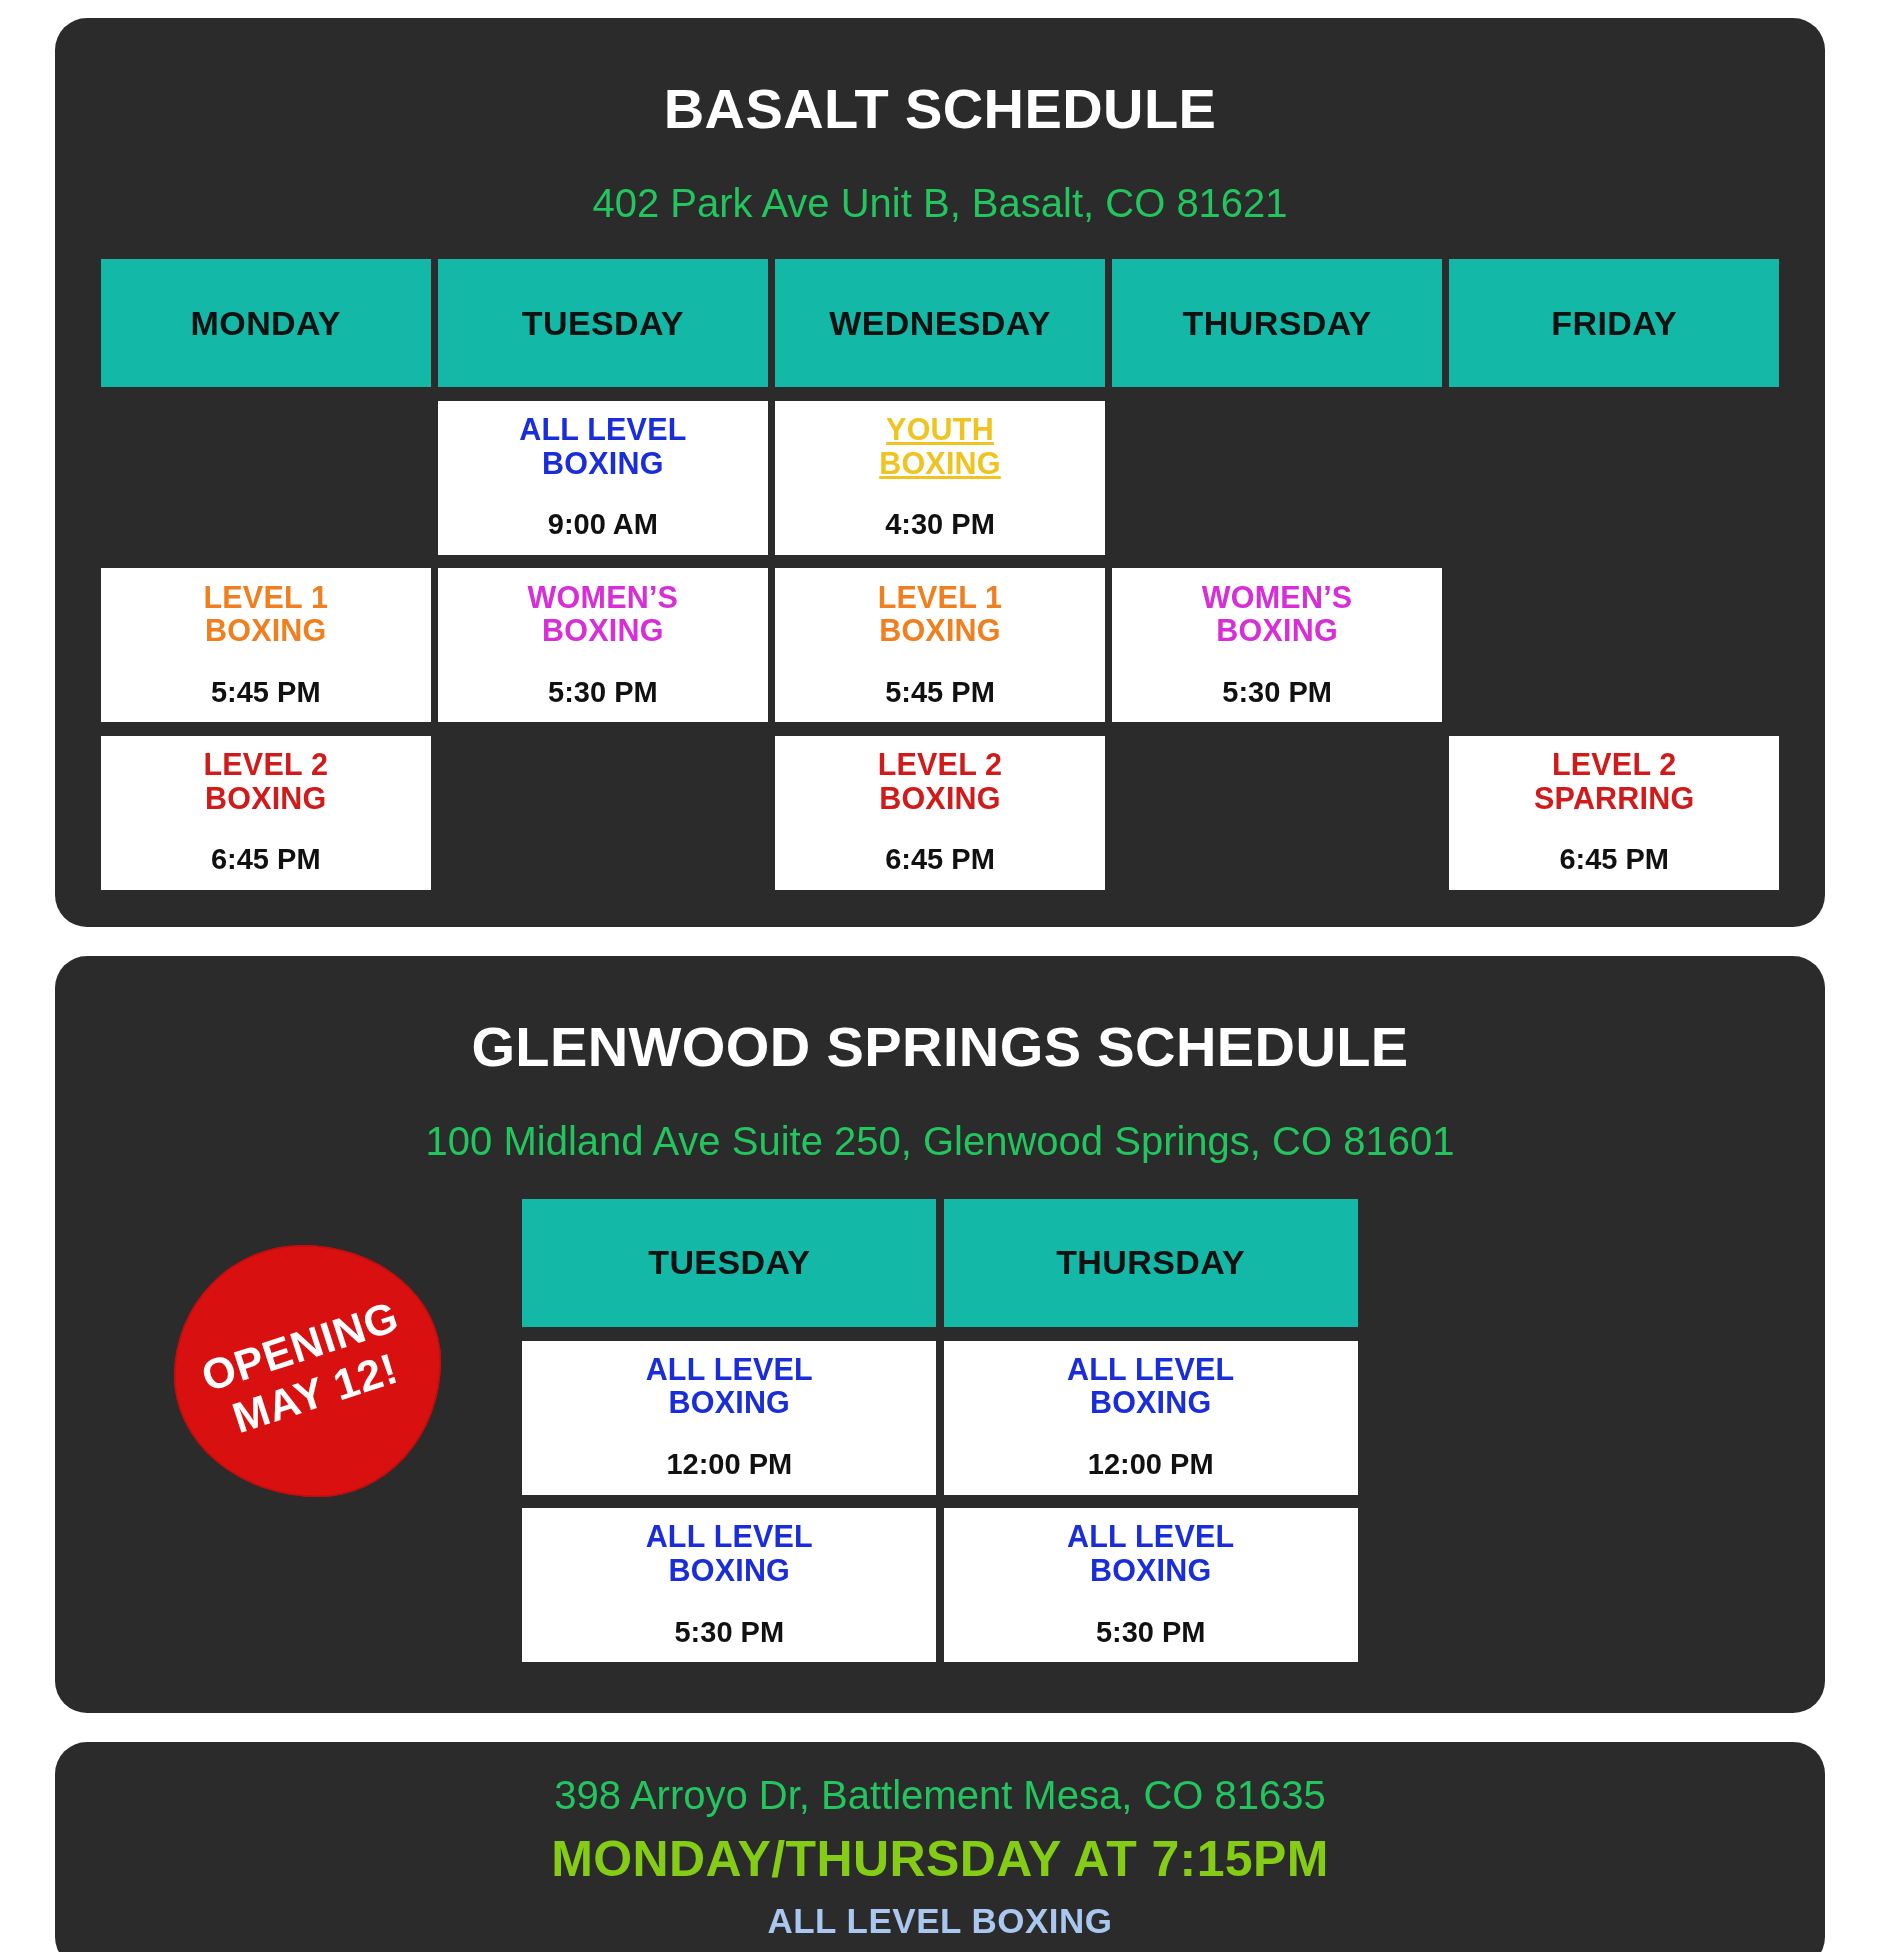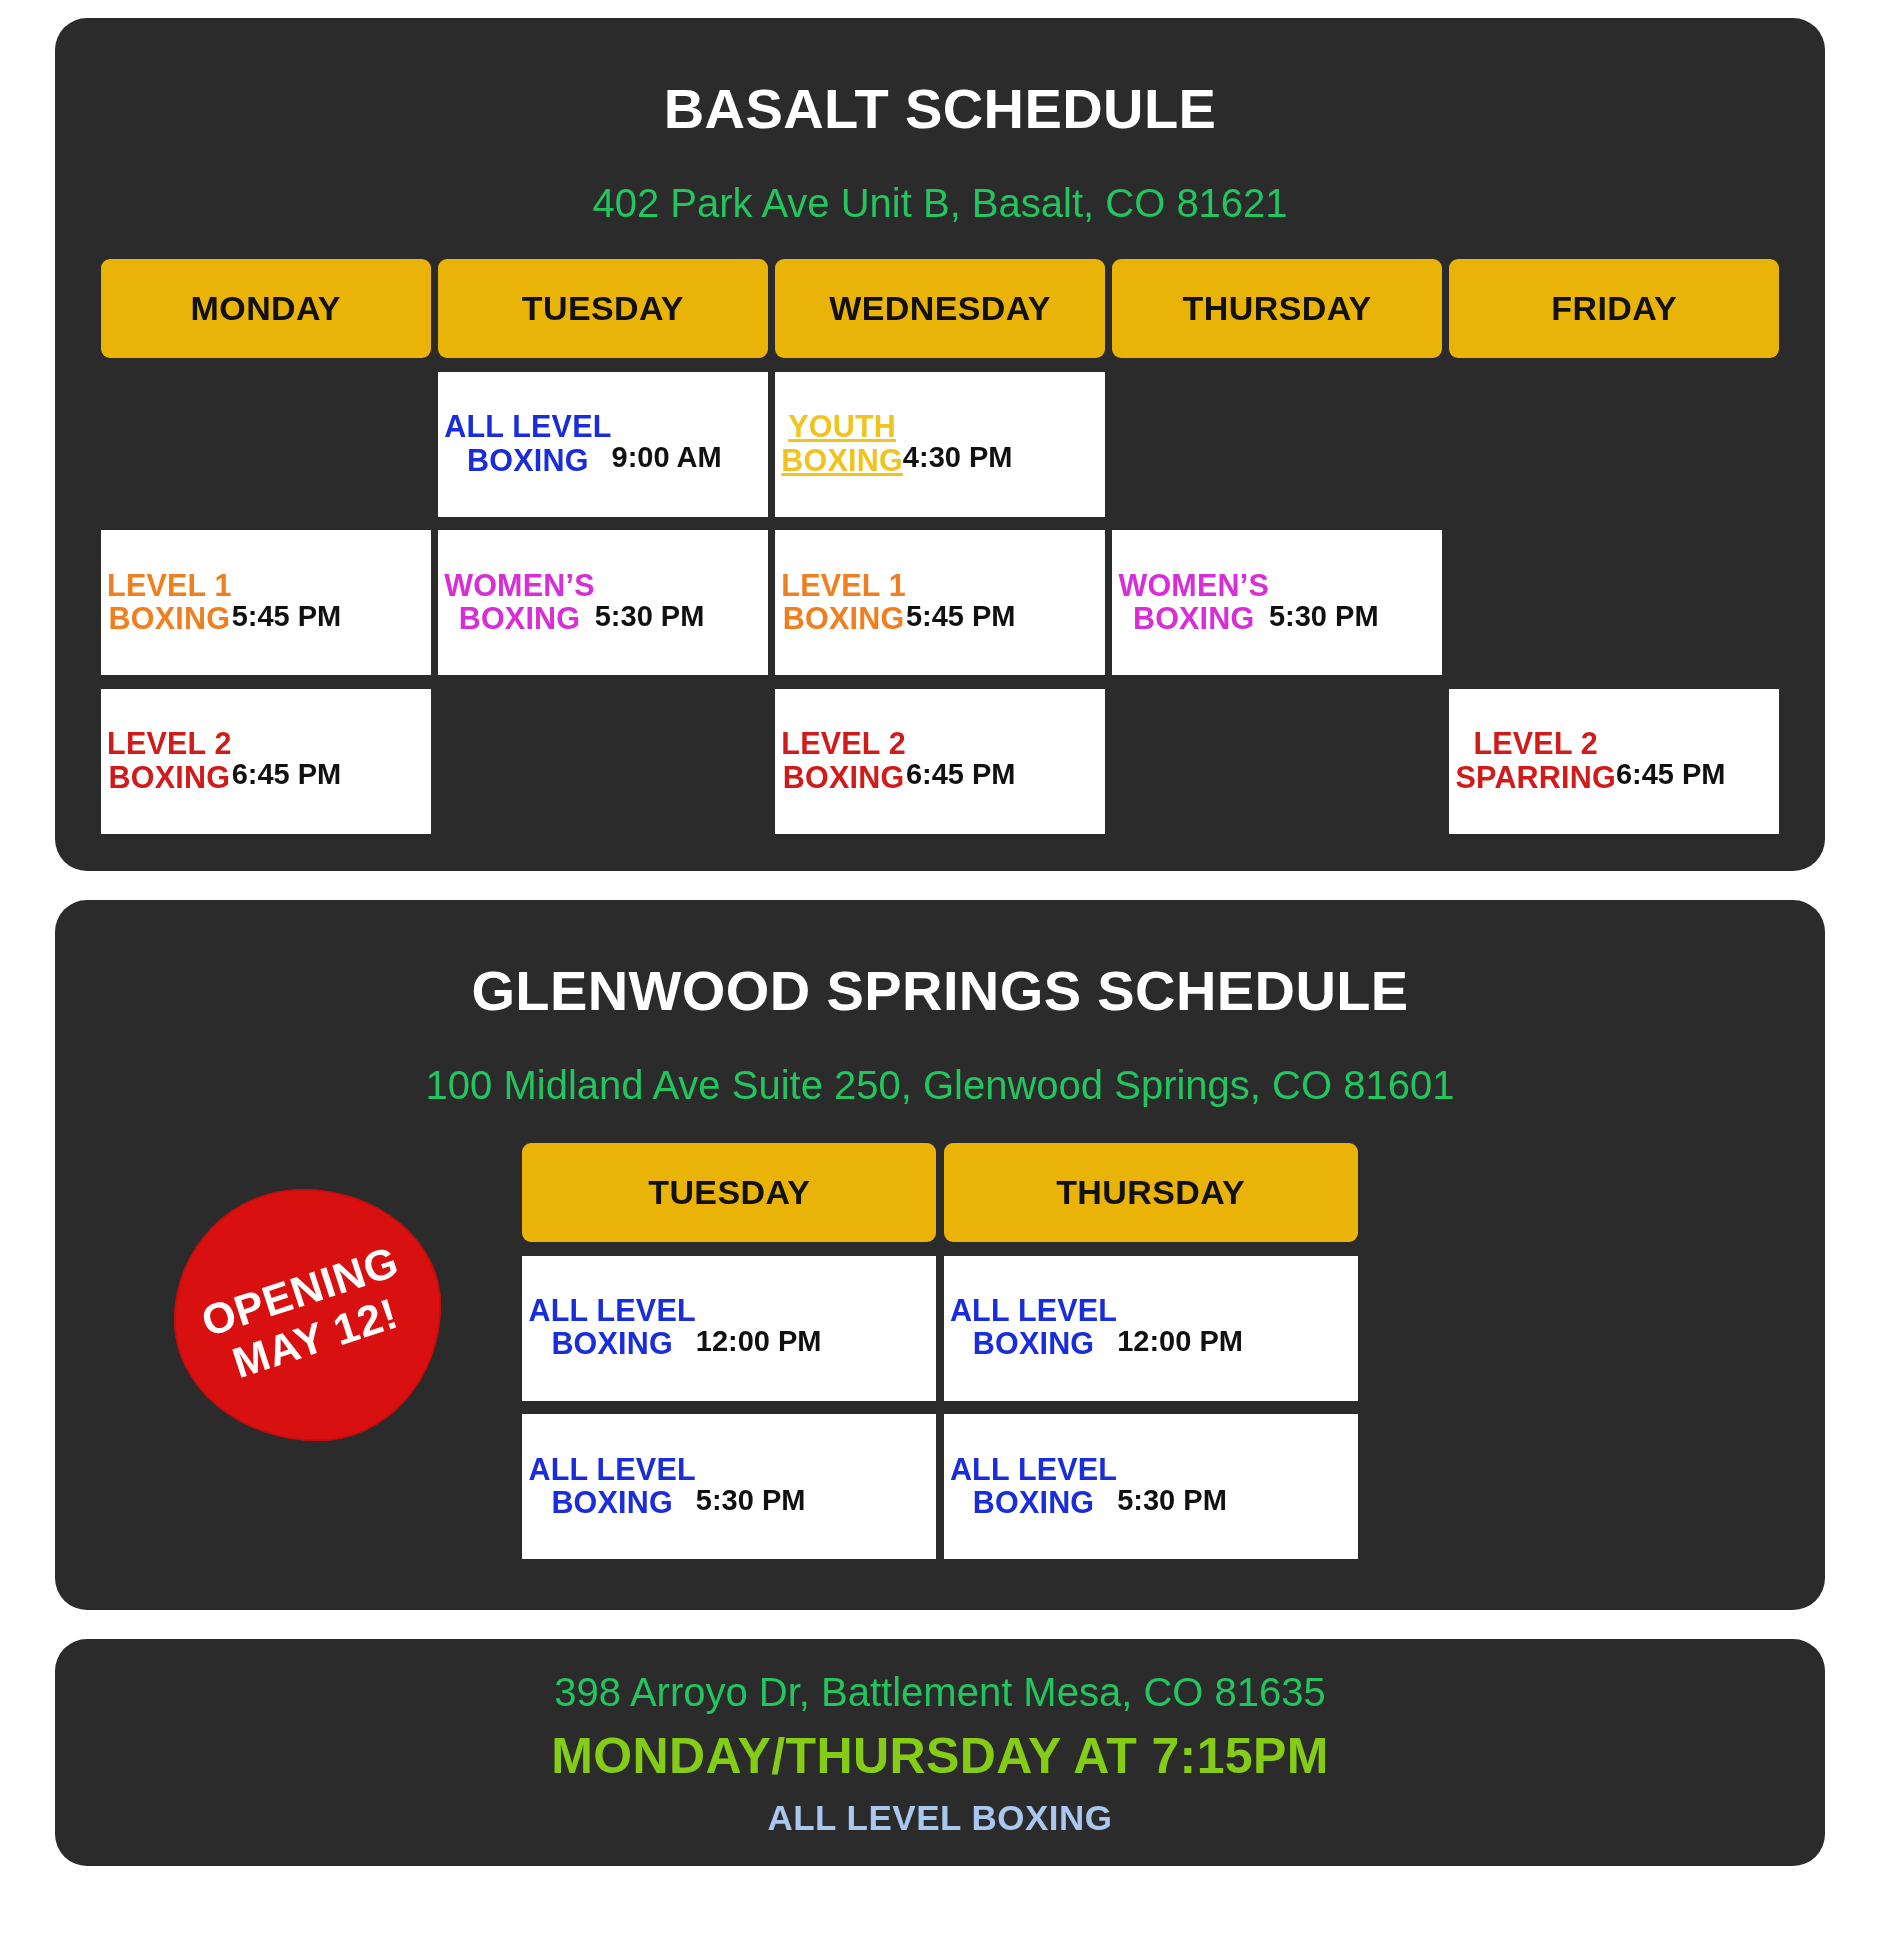--- a/index.html
+++ b/index.html
@@ -43,35 +43,35 @@
 
   
   .grid5 {
     margin: 32px 46px 0 46px;
     display: grid;
     grid-template-columns: repeat(5, 1fr);
     column-gap: 7.6px;
     row-gap: 13.7px;
   }
   .hcell {
-    background: #eab308;
-    height: 99px;
+    background: #14b8a6;
+    height: 128px;
     display: flex;
     align-items: center;
     justify-content: center;
     font-weight: bold;
     font-size: 34px;
     color: #111111;
     letter-spacing: 0.4px;
-    border-radius: 9px;
   }
   .slot {
     background: #ffffff;
     min-height: 145px;
     display: flex;
+    flex-direction: column;
     align-items: center;
     justify-content: flex-start;
     padding: 12.2px 6.1px 13.7px 6.1px;
   }
   .slot.empty { background: transparent; min-height: 0; }
   .slot .cls {
     font-weight: bold;
     font-size: 30.5px;
     line-height: 1.1;
     text-align: center;

